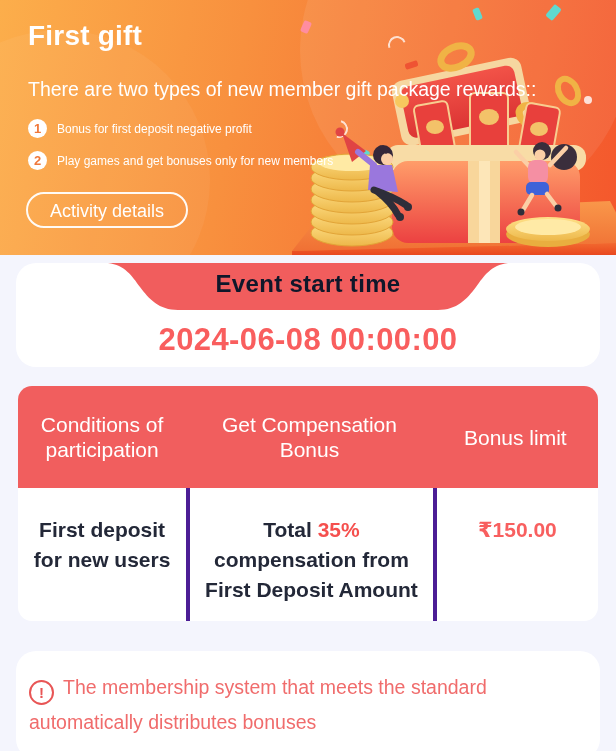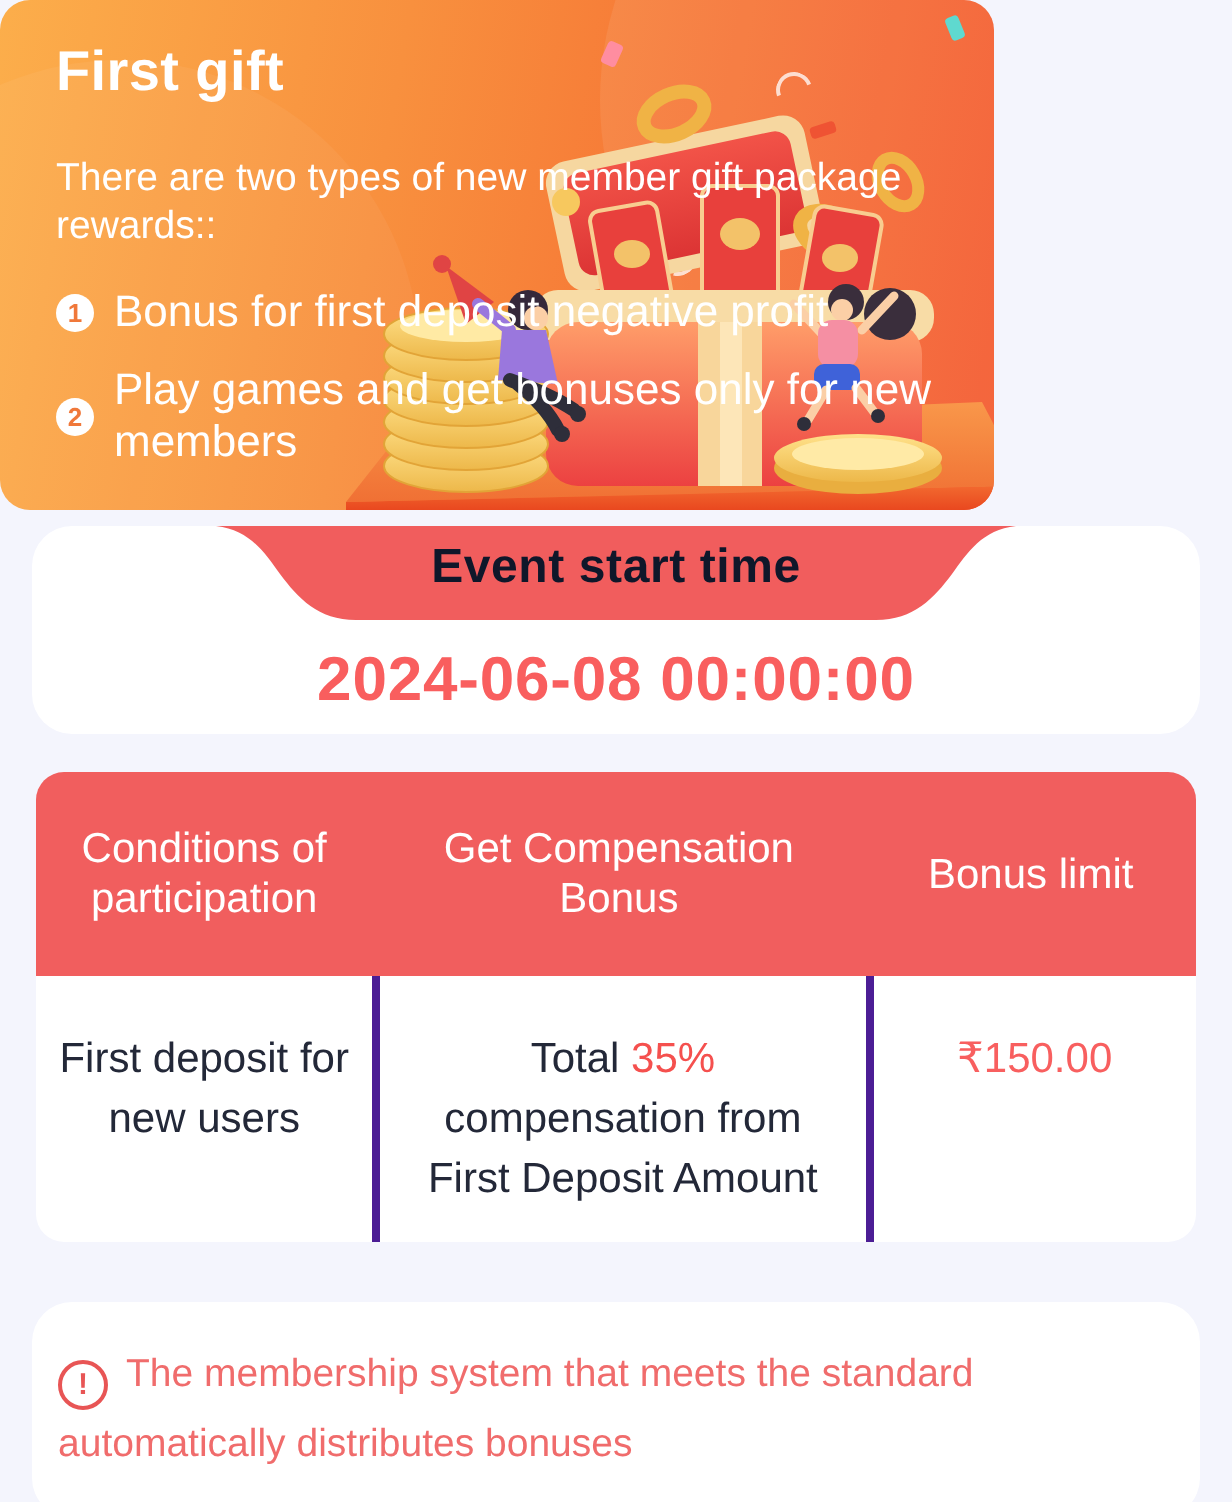--- a/index.html
+++ b/index.html
@@ -4,23 +4,22 @@
 <style>
   html,body{margin:0;padding:0;background:#d8dae6;}
   .app{
     position:relative;width:616px;height:751px;margin:0 auto;
     background:#f4f5fd;overflow:hidden;
     font-family:"Liberation Sans","DejaVu Sans",sans-serif;
     -webkit-font-smoothing:antialiased;
   }
   
   .header{
-    position:relative;width:497px;height:255px;overflow:hidden;
+    position:relative;width:616px;height:255px;overflow:hidden;
     background:linear-gradient(100deg,#fcae4b 0%,#f8903e 38%,#f4572c 100%);
-    border-radius:15px;
   }
   .deco-circle{position:absolute;border-radius:50%;}
   .c1{left:300px;top:-115px;width:330px;height:330px;background:rgba(255,255,255,.08);}
   .c2{left:-90px;top:30px;width:300px;height:300px;background:rgba(255,255,255,.05);}
   .confetti{position:absolute;border-radius:2px;}
   .swoosh{position:absolute;width:14px;height:14px;border:2px solid transparent;
     border-left:2px solid rgba(255,255,255,.75);border-top:2px solid rgba(255,255,255,.75);
     border-radius:50%;}
   .header-content{position:relative;z-index:3;}
   .title{
@@ -29,21 +28,21 @@
   .subtitle{
     margin:25px 28px 0;color:#fff;font-size:19.5px;line-height:24px;
   }
   .benefits{list-style:none;margin:18px 0 0 28px;padding:0;}
   .benefit{display:flex;align-items:center;margin-bottom:13px;}
   .badge{
     flex:0 0 auto;width:19px;height:19px;border-radius:50%;background:#fff;color:#f0783a;
     font-size:13px;font-weight:bold;display:flex;align-items:center;justify-content:center;
     margin-right:10px;
   }
-  .benefit-text{color:#fff;font-size:22px;}
+  .benefit-text{color:#fff;font-size:12px;}
   .activity-btn{
     margin:9px 0 0 26px;display:inline-block;background:transparent;color:#fff;
     border:2px solid rgba(255,255,255,.95);border-radius:20px;padding:7px 22px 4px;
     font-size:18px;font-family:inherit;cursor:pointer;
   }
   .illus{position:absolute;right:0;bottom:0;z-index:2;}
   
   .event-card{
     position:relative;margin:8px 16px 0;height:104px;background:#fff;border-radius:20px;
   }
@@ -61,21 +60,21 @@
   .thead{
     display:flex;background:#f15e5e;border-radius:14px 14px 0 0;min-height:102px;
     align-items:center;color:#fff;text-align:center;font-size:21px;line-height:25px;
   }
   .th{box-sizing:border-box;padding:8px 10px;}
   .col1{width:29%;text-align:center;}.col2{width:42.5%;}.col3{width:28.5%;}
   .tbody{
     display:flex;background:#fff;border-radius:0 0 14px 14px;min-height:125px;
     text-align:center;font-size:21px;line-height:30px;color:#232838;
   }
-  .td{box-sizing:border-box;padding:27px 10px 16px;}
+  .td{box-sizing:border-box;padding:27px 10px 16px;font-weight:bold;}
   .td + .td{border-left:4px solid #4c1d95;}
   .pct{color:#f5504e;}
   .limit{color:#f85f5f;}
   
   .note-card{
     margin:30px 16px 0;background:#fff;border-radius:20px;box-sizing:border-box;
     min-height:90px;padding:19px 24px 20px 13px;
   }
   .note-text{margin:0;color:#f06c6c;font-size:19.5px;line-height:34px;}
   .excl-icon{

